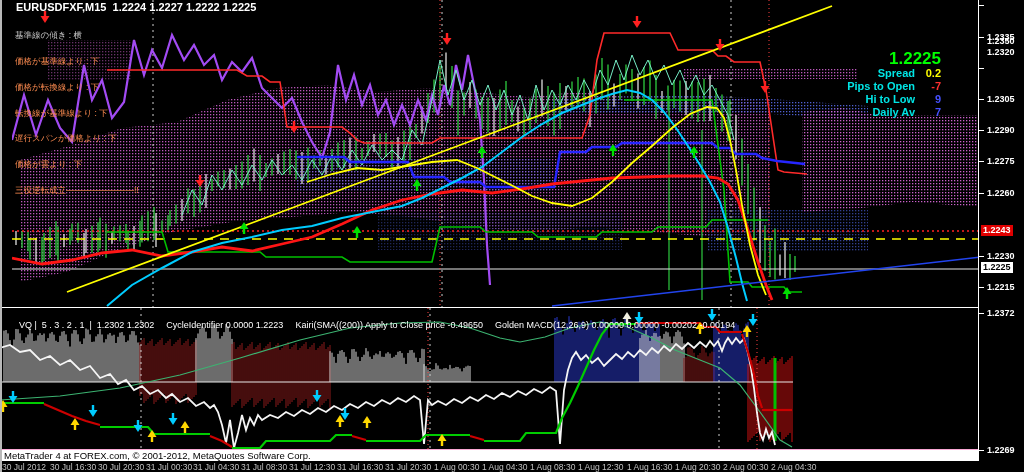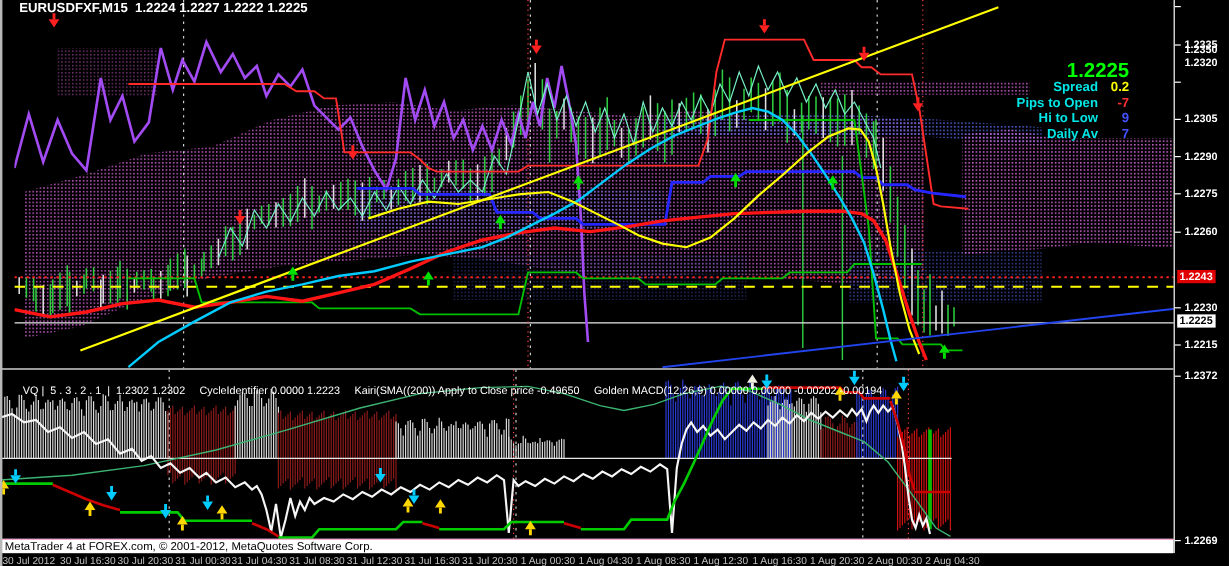--- a/index.html
+++ b/index.html
@@ -272,20 +272,29 @@
         <g>
           <polygon points="677.5,153 686.5,153 682,146" fill="#00e000"></polygon>
           <line x1="682" y1="153" x2="682" y2="158" stroke="#00e000" stroke-width="2.4"></line>
         </g>
         <g>
           <polygon points="770.5,294 779.5,294 775,287" fill="#00e000"></polygon>
           <line x1="775" y1="294" x2="775" y2="299" stroke="#00e000" stroke-width="2.4"></line>
         </g>
       </svg>
     <div class="title-line"><span>EURUSDFXF,M15</span><span>  1.2224 1.2227 1.2222 1.2225</span></div>
+    <div class="jp-block">
+      <div class="jp-slope">基準線の傾き : 横</div>
+      <div class="jp-cond">価格が基準線より : 下</div>
+      <div class="jp-cond">価格が転換線より : 下</div>
+      <div class="jp-cond">転換線が基準線より : 下</div>
+      <div class="jp-cond">遅行スパンが価格より : 下</div>
+      <div class="jp-cond">価格が雲より : 下</div>
+      <div class="jp-signal">三役逆転成立――――――――!!</div>
+    </div>
     <div class="info-panel">
       <div class="info-price" id="info-price" style="color: rgb(0, 255, 0);">1.2225</div>
       <div id="info-rows">
           <div class="info-row">
             <span class="lbl" style="color: rgb(0, 229, 229);">Spread</span>
             <span class="val" style="color: rgb(255, 255, 0);">0.2</span>
           </div>
           <div class="info-row">
             <span class="lbl" style="color: rgb(0, 229, 229);">Pips to Open</span>
             <span class="val" style="color: rgb(255, 48, 48);">-7</span>

